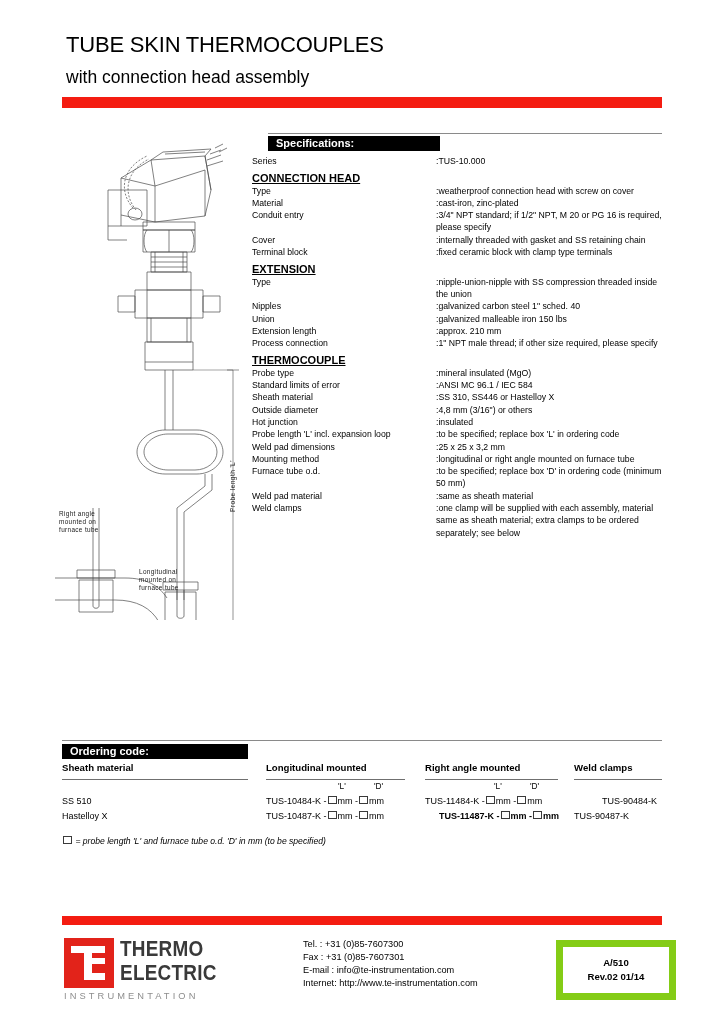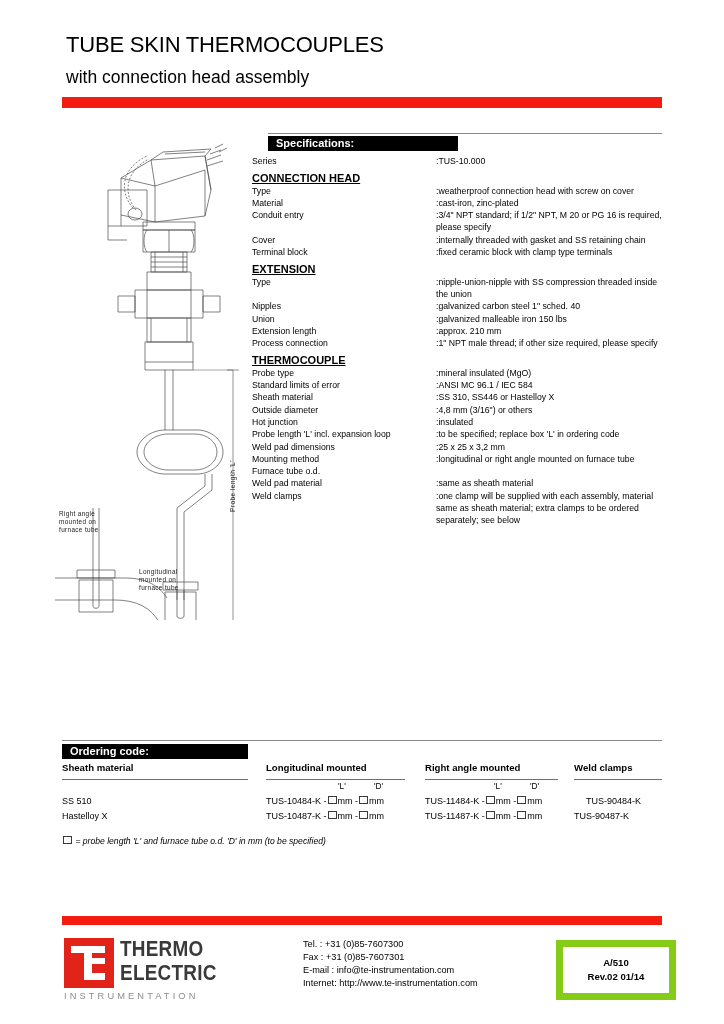--- a/index.html
+++ b/index.html
@@ -65,21 +65,21 @@
     left: 268px;
     top: 133px;
     width: 394px;
     height: 1px;
     background: #8a8a8a;
   }
   .spec-header {
     position: absolute;
     left: 268px;
     top: 136px;
-    width: 190px;
+    width: 172px;
     height: 15px;
     background: #000000;
   }
   .spec-header span {
     position: absolute;
     left: 8px;
     top: 1px;
     color: #ffffff;
     font-size: 11px;
     font-weight: bold;
@@ -470,20 +470,21 @@
       <div class="spec-row">
         <div class="spec-label">Weld pad dimensions</div>
         <div class="spec-value">:25 x 25 x 3,2 mm</div>
       </div>
       <div class="spec-row">
         <div class="spec-label">Mounting method</div>
         <div class="spec-value">:longitudinal or right angle mounted on furnace tube</div>
       </div>
       <div class="spec-row">
         <div class="spec-label">Furnace tube o.d.</div>
+        <div class="spec-value">:to be specified; replace box 'D' in ordering code (minimum 50 mm)</div>
       </div>
       <div class="spec-row">
         <div class="spec-label">Weld pad material</div>
         <div class="spec-value">:same as sheath material</div>
       </div>
       <div class="spec-row">
         <div class="spec-label">Weld clamps</div>
         <div class="spec-value">:one clamp will be supplied with each assembly, material same as sheath material; extra clamps to be ordered separately; see below</div>
       </div>
     </div>
@@ -510,27 +511,27 @@
     <div class="oc-ld" style="left:432px; top:21px;">'L'</div>
     <div class="oc-ld" style="left:468px; top:21px;">'D'</div>
 
     <div class="oc-cell" style="left:0px; top:36px;">SS 510</div>
     <div class="oc-cell" style="left:204px; top:36px;">
       <span>TUS-10484-K -</span><span class="sqbox"></span><span>mm</span> -<span class="sqbox"></span><span>mm</span>
     </div>
     <div class="oc-cell" style="left:363px; top:36px;">
       <span>TUS-11484-K -</span><span class="sqbox"></span><span>mm</span> -<span class="sqbox"></span><span>mm</span>
     </div>
-    <div class="oc-cell" style="left:524px; top:36px;">TUS-90484-K</div>
+    <div class="oc-cell" style="left:540px; top:36px;">TUS-90484-K</div>
 
     <div class="oc-cell" style="left:0px; top:51px;">Hastelloy X</div>
     <div class="oc-cell" style="left:204px; top:51px;">
       <span>TUS-10487-K -</span><span class="sqbox"></span><span>mm</span> -<span class="sqbox"></span><span>mm</span>
     </div>
-    <div class="oc-cell" style="left:363px; top:51px;">
+    <div class="oc-cell" style="left:377px; top:51px;font-weight:bold;">
       <span>TUS-11487-K -</span><span class="sqbox"></span><span>mm</span> -<span class="sqbox"></span><span>mm</span>
     </div>
     <div class="oc-cell" style="left:512px; top:51px;">TUS-90487-K</div>
 
     <div class="oc-note" style="left:0px; top:76px;font-style:italic;">
       <span class="sqbox"></span>
       <span>= probe length 'L' and furnace tube o.d. 'D' in mm (to be specified)</span>
     </div>
   </div>
 

